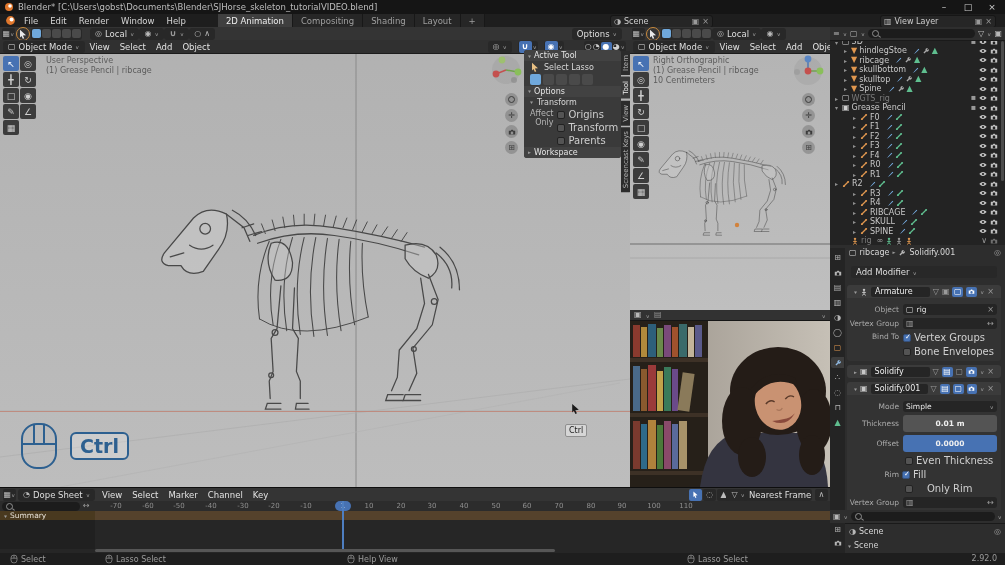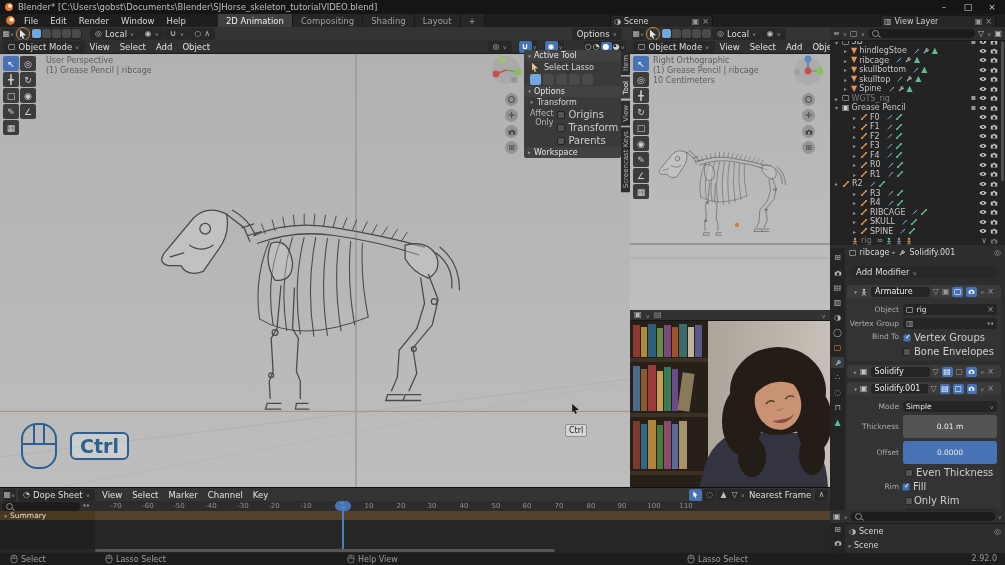--- a/index.html
+++ b/index.html
@@ -68,21 +68,21 @@
   .o-mods{display:flex;gap:2px;margin-left:3px;align-items:center;}
   .o-right{position:absolute;right:7px;display:flex;gap:3px;align-items:center;}
   .o-scroll{position:absolute;right:1px;top:14px;width:3px;height:140px;background:#4d4d4d;border-radius:2px;}
   
   .props{left:830px;top:245px;width:175px;height:265px;background:#2d2d2d;overflow:hidden;border-bottom:1px solid #0e0e0e;}
   .ptabs{position:absolute;left:0;top:3px;width:15px;display:flex;flex-direction:column;gap:4px;align-items:center;background:#242424;height:262px;padding-top:4px;}
   .ptab{width:13px;height:11px;display:flex;align-items:center;justify-content:center;border-radius:2px 0 0 2px;}
   .ptab.active{background:#3d3d3d;}
   .pbody{position:absolute;left:15px;top:0;width:160px;height:265px;}
   .crumbs{height:15px;display:flex;align-items:center;gap:3px;font-size:8px;color:#d8d8d8;padding:0 4px;}
-  .pfield{background:#545454;border-radius:3px;height:23px;display:flex;align-items:center;justify-content:center;font-size:7.5px;color:#f0f0f0;}
+  .pfield{background:#545454;border-radius:3px;height:17px;display:flex;align-items:center;justify-content:center;font-size:7.5px;color:#f0f0f0;font-weight:bold;}
   .pfield.blue{background:#4772b3;}
   .pinput{background:#252525;border-radius:3px;height:11px;display:flex;align-items:center;font-size:7.5px;color:#e8e8e8;padding:0 3px;gap:3px;}
   .plabel{font-size:7.5px;color:#ababab;text-align:right;flex:none;}
   .modhdr{background:#3b3b3b;border-radius:3px 3px 0 0;height:13px;display:flex;align-items:center;gap:3px;padding:0 7px;font-size:8px;}
   .modbody{background:#333;border-radius:0 0 3px 3px;padding:3px 4px 4px 0;}
   .frow{display:flex;align-items:center;gap:4px;margin:3px 0 0 0;}
   .namebox{background:#252525;border-radius:2px;height:10px;display:flex;align-items:center;padding:0 4px;font-size:8px;color:#eee;}
   
   .miniprops{left:830px;top:510px;width:175px;height:43px;background:#2d2d2d;overflow:hidden;}
   
@@ -1361,21 +1361,21 @@
           </div>
           <div class="frow" style="margin-left:58px;gap:3px">
               <span class="cbx"></span>
               <span class="cblabel">Even Thickness</span>
             </div>
           <div class="frow on" style="gap:3px">
               <span class="plabel" style="width:52px">Rim</span>
               <span class="cbx"></span>
               <span class="cblabel">Fill</span>
             </div>
-          <div class="frow" style="margin-left:58px;gap:1px">
+          <div class="frow" style="margin-left:58px;gap:14px">
               <span class="cbx"></span>
               <span class="cblabel">Only Rim</span>
             </div>
           <div class="frow">
               <span class="plabel" style="width:52px">Vertex Group</span>
             <div class="pinput" style="flex:1">
                 <span class="ict" style="color:#9a9a9a">▥</span>
                 <span style="flex:1"></span>
                 <span class="ict" style="color:#9a9a9a">↔</span>
               </div>

